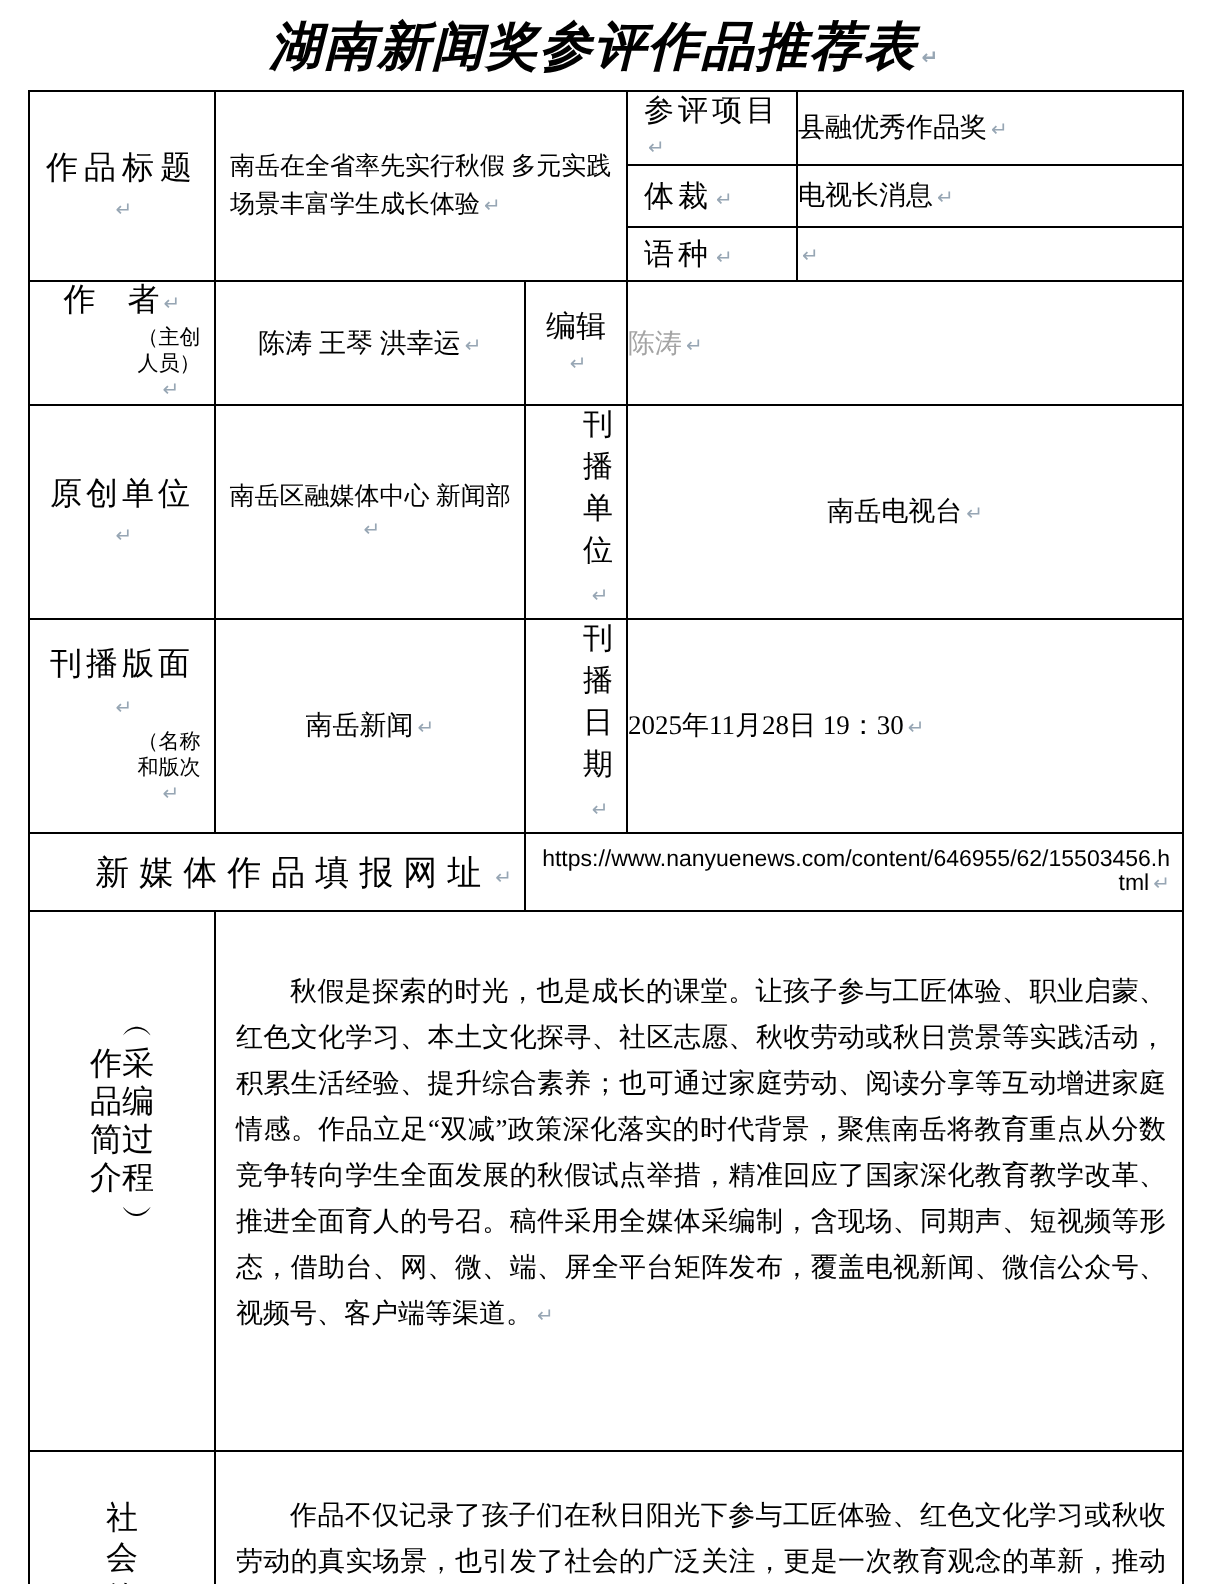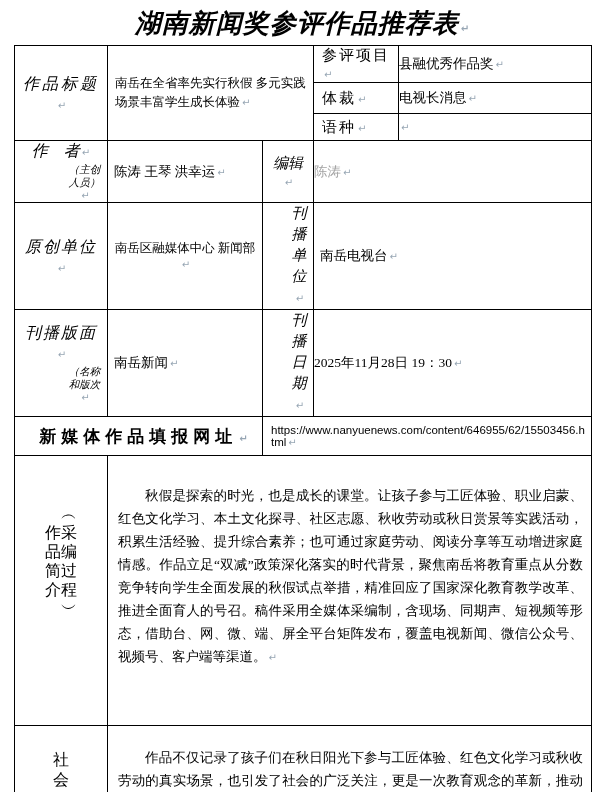--- a/index.html
+++ b/index.html
@@ -17,37 +17,37 @@
     margin-left:14px;width:577px;
   }
   td{
     border:1px solid #000;
     padding:0 6px;
     font-size:14px;
     vertical-align:middle;
     overflow:hidden;
     word-break:break-all;
   }
-  .lbl{font-size:16px;text-align:center;font-style:italic;}
+  .lbl{font-size:16px;text-align:center;}
   .sp2{letter-spacing:2px;}
   .sp3{letter-spacing:3px;}
   .lbl-left{font-size:15px;text-align:left;padding-left:8px;letter-spacing:2px;}
   .val{font-size:13.5px;text-align:left;padding-left:0;letter-spacing:0;}
-  .val-center{font-size:13.5px;text-align:left;}
+  .val-center{font-size:13.5px;text-align:center;}
   .title-val{font-size:12.5px;line-height:19px;text-align:left;padding:0 4px 0 7px;}
   .unit-val{font-size:12.5px;text-align:center;padding:0 2px;}
   .sub{display:block;font-size:10.5px;letter-spacing:0;line-height:13px;margin-left:47px;}
   .main-line{display:block;line-height:20px;}
   .two-line{white-space:pre-line;line-height:21px;padding-left:28px;}
   .gray{color:#a3a3a3;margin-top:39px;}
   .url-cell{
     font-family:"Liberation Sans","DejaVu Sans",sans-serif;
-    font-size:11.5px;text-align:left;padding-left:8px;letter-spacing:0;
+    font-size:11.5px;text-align:right;padding-left:8px;letter-spacing:0;
   }
-  .url-label{font-size:17px;letter-spacing:5px;text-align:center;padding-left:16px;font-weight:bold;}
+  .url-label{font-size:17px;letter-spacing:5px;text-align:right;padding-left:16px;}
   .vlabel{
     white-space:pre-line;text-align:center;
     font-size:16px;line-height:19px;letter-spacing:0;
   }
   .vlabel-intro{padding-bottom:60px;}
   .vlabel-social{padding-bottom:70px;line-height:20px;}
   .para{
     vertical-align:top;text-align:justify;
     font-size:13.5px;line-height:23px;letter-spacing:0;
     text-indent:2em;word-break:break-all;margin-top:10px;

